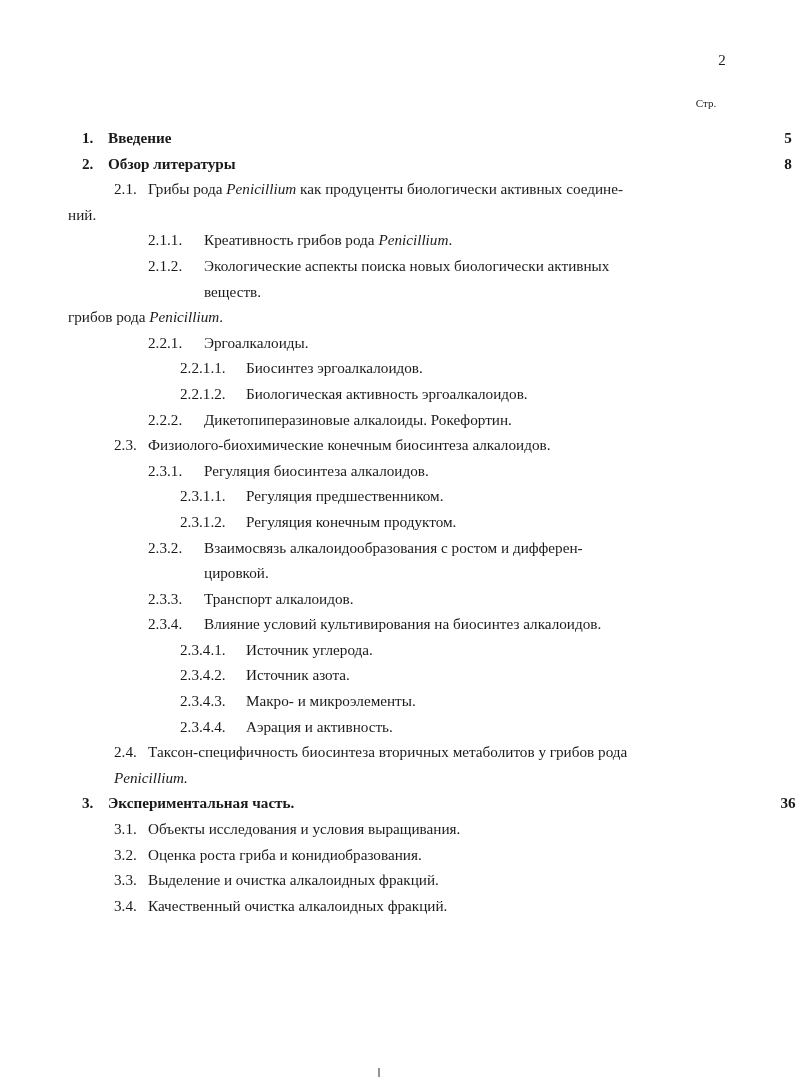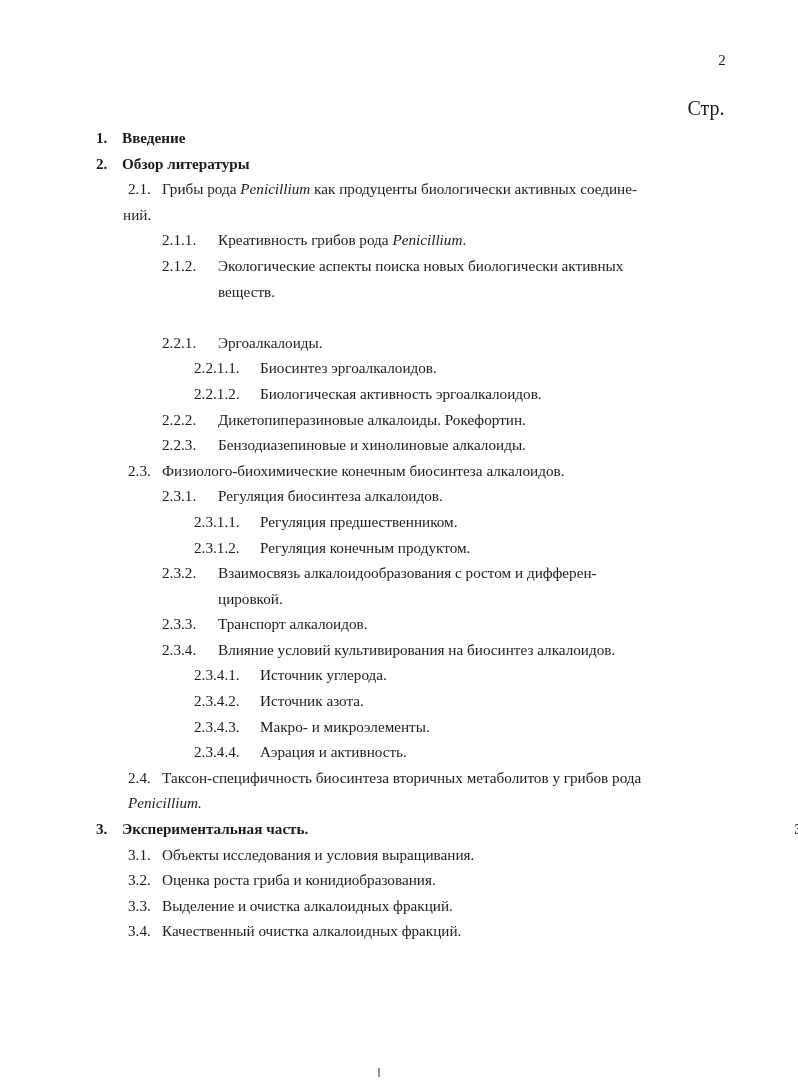--- a/index.html
+++ b/index.html
@@ -29,37 +29,36 @@
     letter-spacing: 0.2px;
   }
 
   
   .col-head {
     position: absolute;
     top: 97px;
     left: 676px;
     width: 60px;
     text-align: center;
-    font-size: 20px;
+    font-size: 11px;
   }
 
   
   .toc {
     position: absolute;
     top: 125px;
     left: 0;
     right: 0;
   }
 
   .row {
     position: relative;
     display: block;
     min-height: 25.6px;
     padding-right: 0;
-    padding-left: 14px;
   }
 
   .entry {
     position: relative;
     display: block;
     padding-right: 122px;
     font-size: 15.2px;
     line-height: 25.6px;
   }
 
@@ -103,21 +102,21 @@
   .lvl1 { margin-left: 114px; }
   .lvl1 .num { width: 34px; }
 
   .lvl2 { margin-left: 148px; }
   .lvl2 .num { width: 56px; }
 
   .lvl3 { margin-left: 180px; }
   .lvl3 .num { width: 66px; }
 
   
-  .c-lvl1 { margin-left: 109px; }
+  .c-lvl1 { margin-left: 68px; }
   .c-lvl1-flush { margin-left: 114px; }
   .c-lvl2 { margin-left: 204px; }
 
   
   .scan-mark {
     position: absolute;
     left: 378px;
     top: 1068px;
     width: 2px;
     height: 9px;
@@ -146,35 +145,33 @@
         <div class="cont c-lvl1">ний.</div>
       </div>
       <div class="row">
         <div class="entry lvl2"><span class="num">2.1.1.</span><span class="txt">Креативность грибов рода <i class="ital">Penicillium</i>.</span></div>
       </div>
       <div class="row">
         <div class="entry lvl2"><span class="num">2.1.2.</span><span class="txt">Экологические аспекты поиска новых биологически активных</span></div>
         <div class="cont c-lvl2">веществ.</div>
       </div>
       <div class="row">
+        <div class="cont c-lvl1">грибов рода <i class="ital">Penicillium</i>.</div>
       </div>
       <div class="row">
         <div class="entry lvl2"><span class="num">2.2.1.</span><span class="txt">Эргоалкалоиды.</span></div>
       </div>
       <div class="row">
         <div class="entry lvl3"><span class="num">2.2.1.1.</span><span class="txt">Биосинтез эргоалкалоидов.</span></div>
       </div>
       <div class="row">
         <div class="entry lvl3"><span class="num">2.2.1.2.</span><span class="txt">Биологическая активность эргоалкалоидов.</span></div>
       </div>
       <div class="row">
         <div class="entry lvl2"><span class="num">2.2.2.</span><span class="txt">Дикетопиперазиновые алкалоиды. Рокефортин.</span></div>
-      </div>
-      <div class="row">
-        <div class="entry lvl2"><span class="num">2.2.3.</span><span class="txt">Бензодиазепиновые и хинолиновые алкалоиды.</span></div>
       </div>
       <div class="row">
         <div class="entry lvl1"><span class="num">2.3.</span><span class="txt">Физиолого-биохимические конечным биосинтеза алкалоидов.</span><span class="pg">21</span></div>
       </div>
       <div class="row">
         <div class="entry lvl2"><span class="num">2.3.1.</span><span class="txt">Регуляция биосинтеза алкалоидов.</span></div>
       </div>
       <div class="row">
         <div class="entry lvl3"><span class="num">2.3.1.1.</span><span class="txt">Регуляция предшественником.</span></div>
       </div>

